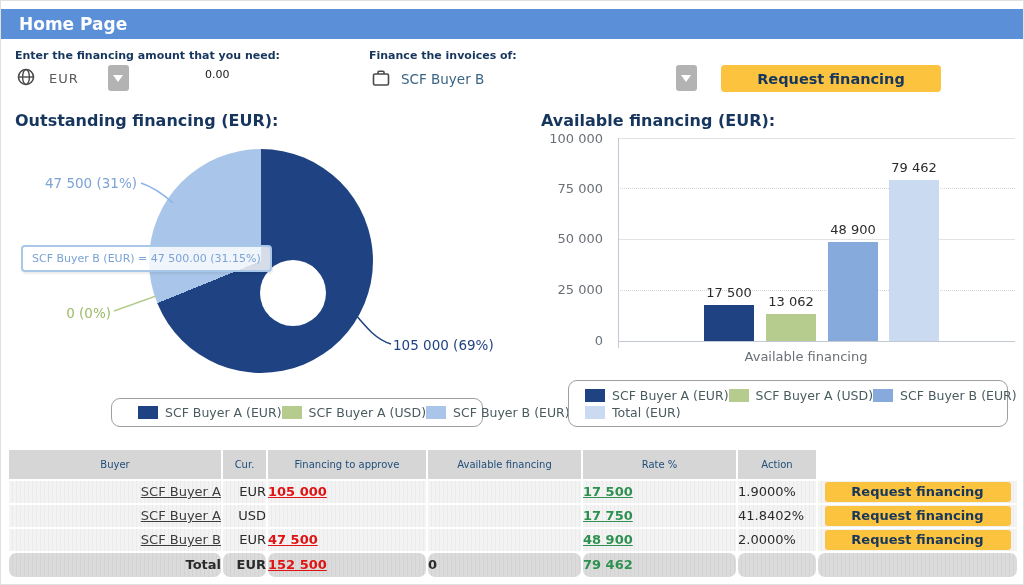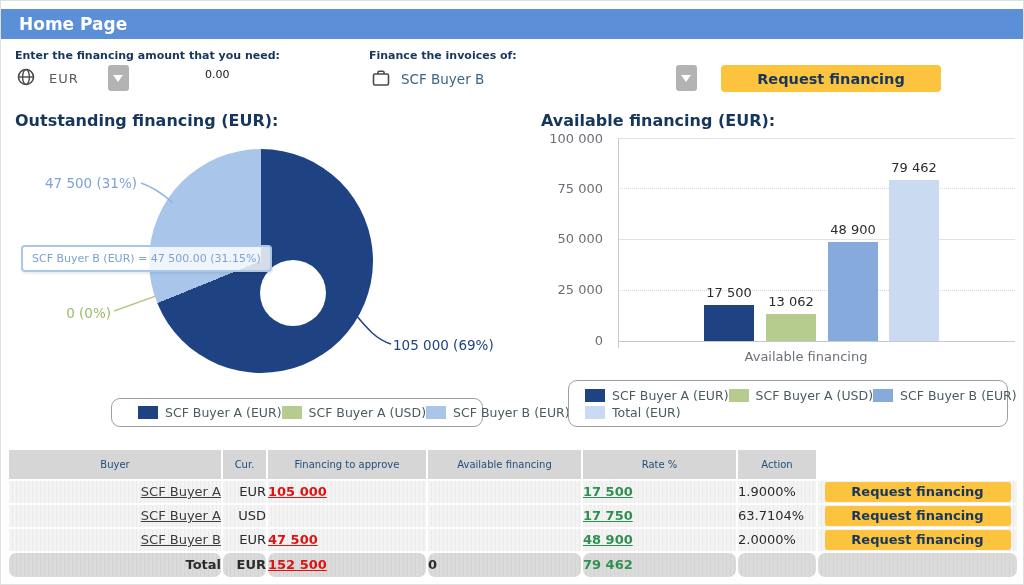--- a/index.html
+++ b/index.html
@@ -210,21 +210,21 @@
           <button class="row-btn">Request financing</button>
         </div>
     </div>
 
     <div class="trow">
       <div class="td cell-left"><span class="buyer-link">SCF Buyer A</span></div>
       <div class="td cell-left">USD</div>
       <div class="td cell-right"></div>
       <div class="td cell-right"></div>
       <div class="td cell-right"><span class="val-green">17 750</span></div>
-      <div class="td cell-right">63.7104%</div>
+      <div class="td cell-right">41.8402%</div>
       <div class="td">
           <button class="row-btn">Request financing</button>
         </div>
     </div>
 
     <div class="trow">
       <div class="td cell-left"><span class="buyer-link">SCF Buyer B</span></div>
       <div class="td cell-left">EUR</div>
       <div class="td cell-right"><span class="val-red">47 500</span></div>
       <div class="td cell-right"></div>

